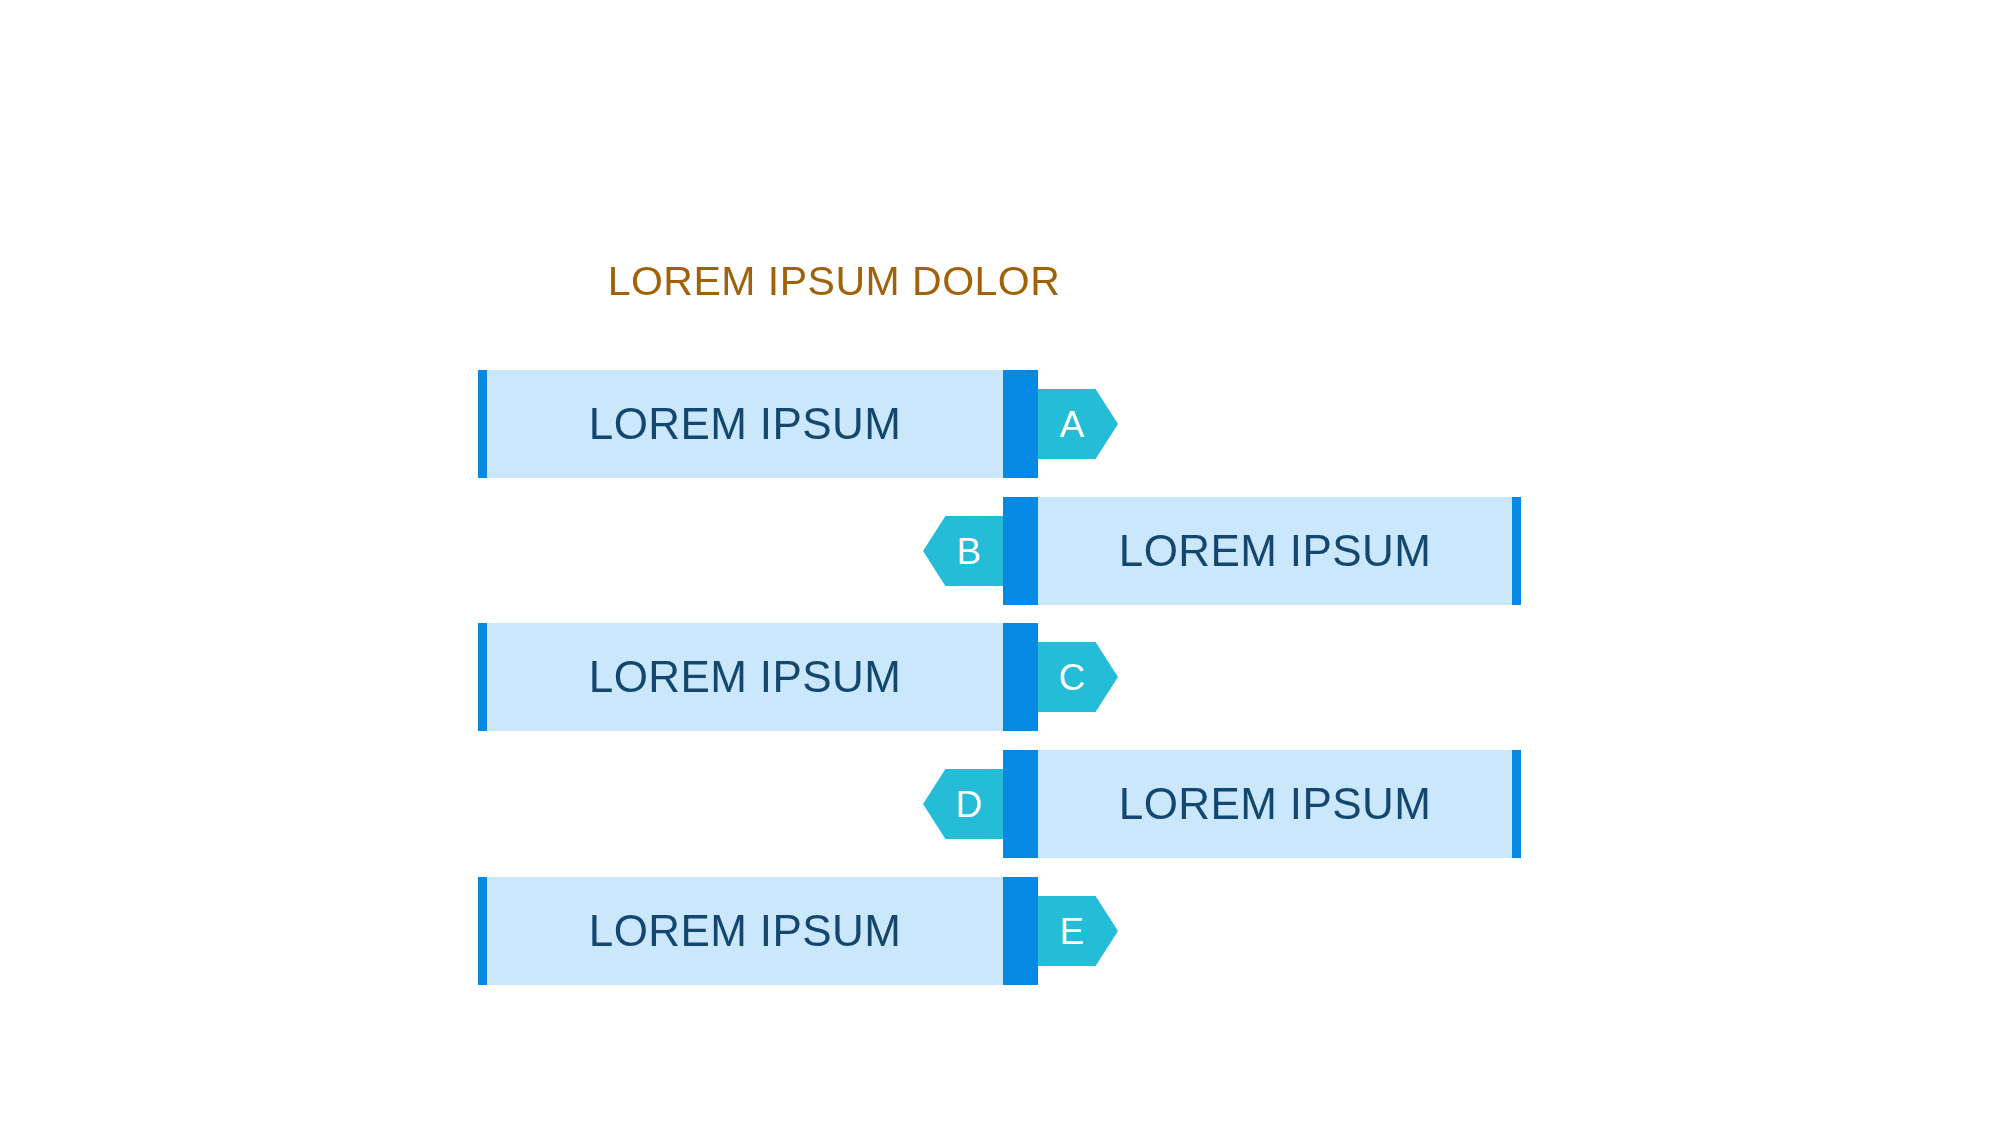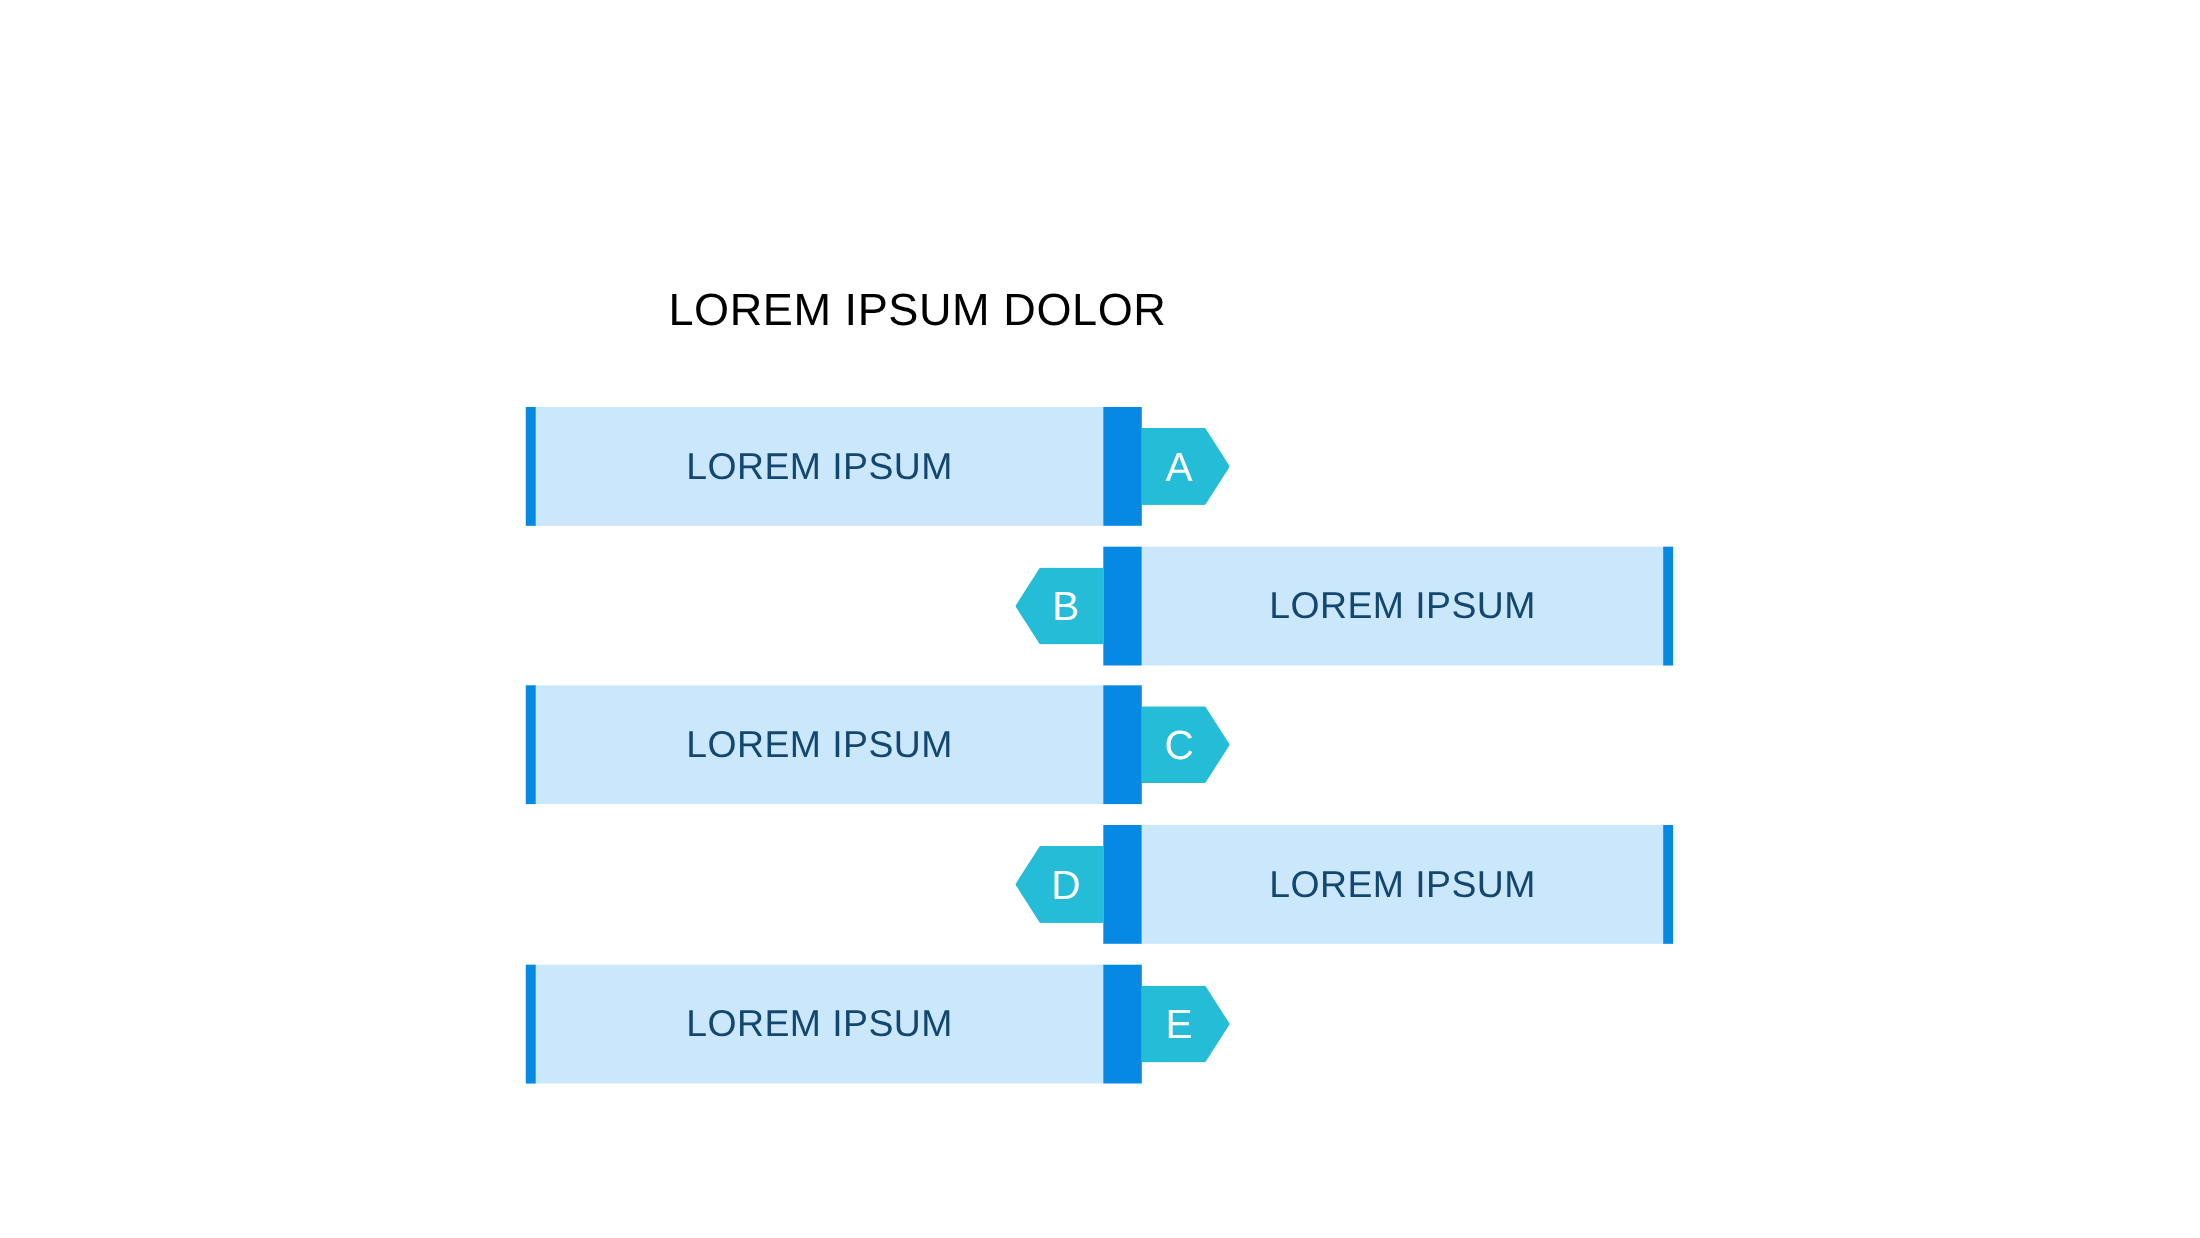--- a/index.html
+++ b/index.html
@@ -25,21 +25,21 @@
   
   #chart-title {
     position: absolute;
     left: 0;
     top: 258px;
     width: 1668px;
     text-align: center;
     font-size: 41px;
     font-weight: 400;
     letter-spacing: 0.5px;
-    color: #000000;
+    color: #a16207;
     white-space: nowrap;
   }
 
   
   .row {
     position: absolute;
     height: 108px;
     left: 0;
     width: 2000px;
   }
@@ -99,21 +99,21 @@
 
   
   .band-label {
     position: absolute;
     top: 0;
     height: 108px;
     display: flex;
     align-items: center;
     justify-content: center;
     color: #13476f;
-    font-size: 34px;
+    font-size: 44px;
     font-weight: 400;
     letter-spacing: 0.4px;
     white-space: nowrap;
     user-select: none;
   }
 </style>
 </head>
 <body>
 
 <div id="canvas">

